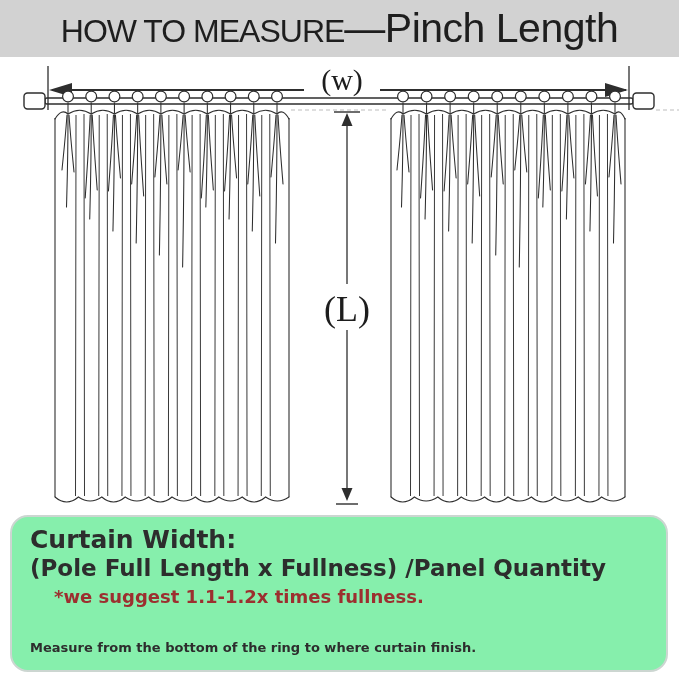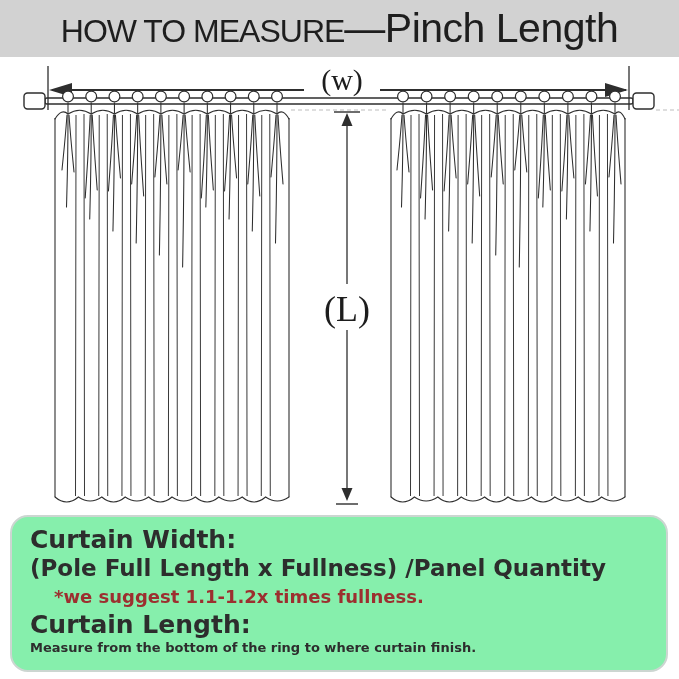--- a/index.html
+++ b/index.html
@@ -215,17 +215,16 @@
         <path d="M 391 497 q 11.7 10 23.4 0 q 11.7 8 23.4 0 q 11.7 10 23.4 0 q 11.7 8 23.4 0 q 11.7 10 23.4 0 q 11.7 8 23.4 0 q 11.7 10 23.4 0 q 11.7 8 23.4 0 q 11.7 10 23.4 0 q 11.7 8 23.4 0" fill="none" stroke="#2e2e2e" stroke-width="1.1" stroke-linecap="round"></path>
       </g>
     <text class="dim-label" x="342" y="90" font-size="30" text-anchor="middle">(w)</text>
     <text class="dim-label" x="347" y="321" font-size="36" text-anchor="middle">(L)</text>
   </svg>
 
   <div class="info-box">
     <div class="line w-heading">Curtain Width:</div>
     <div class="line w-formula">(Pole Full Length x Fullness) /Panel Quantity</div>
     <div class="line f-note">*we suggest 1.1-1.2x times fullness.</div>
-    <div class="line l-heading">Curtain Length:</div>
     <div class="line l-instruction">Measure from the bottom of the ring to where curtain finish.</div>
   </div>
 
 </div>
 
 </body></html>

